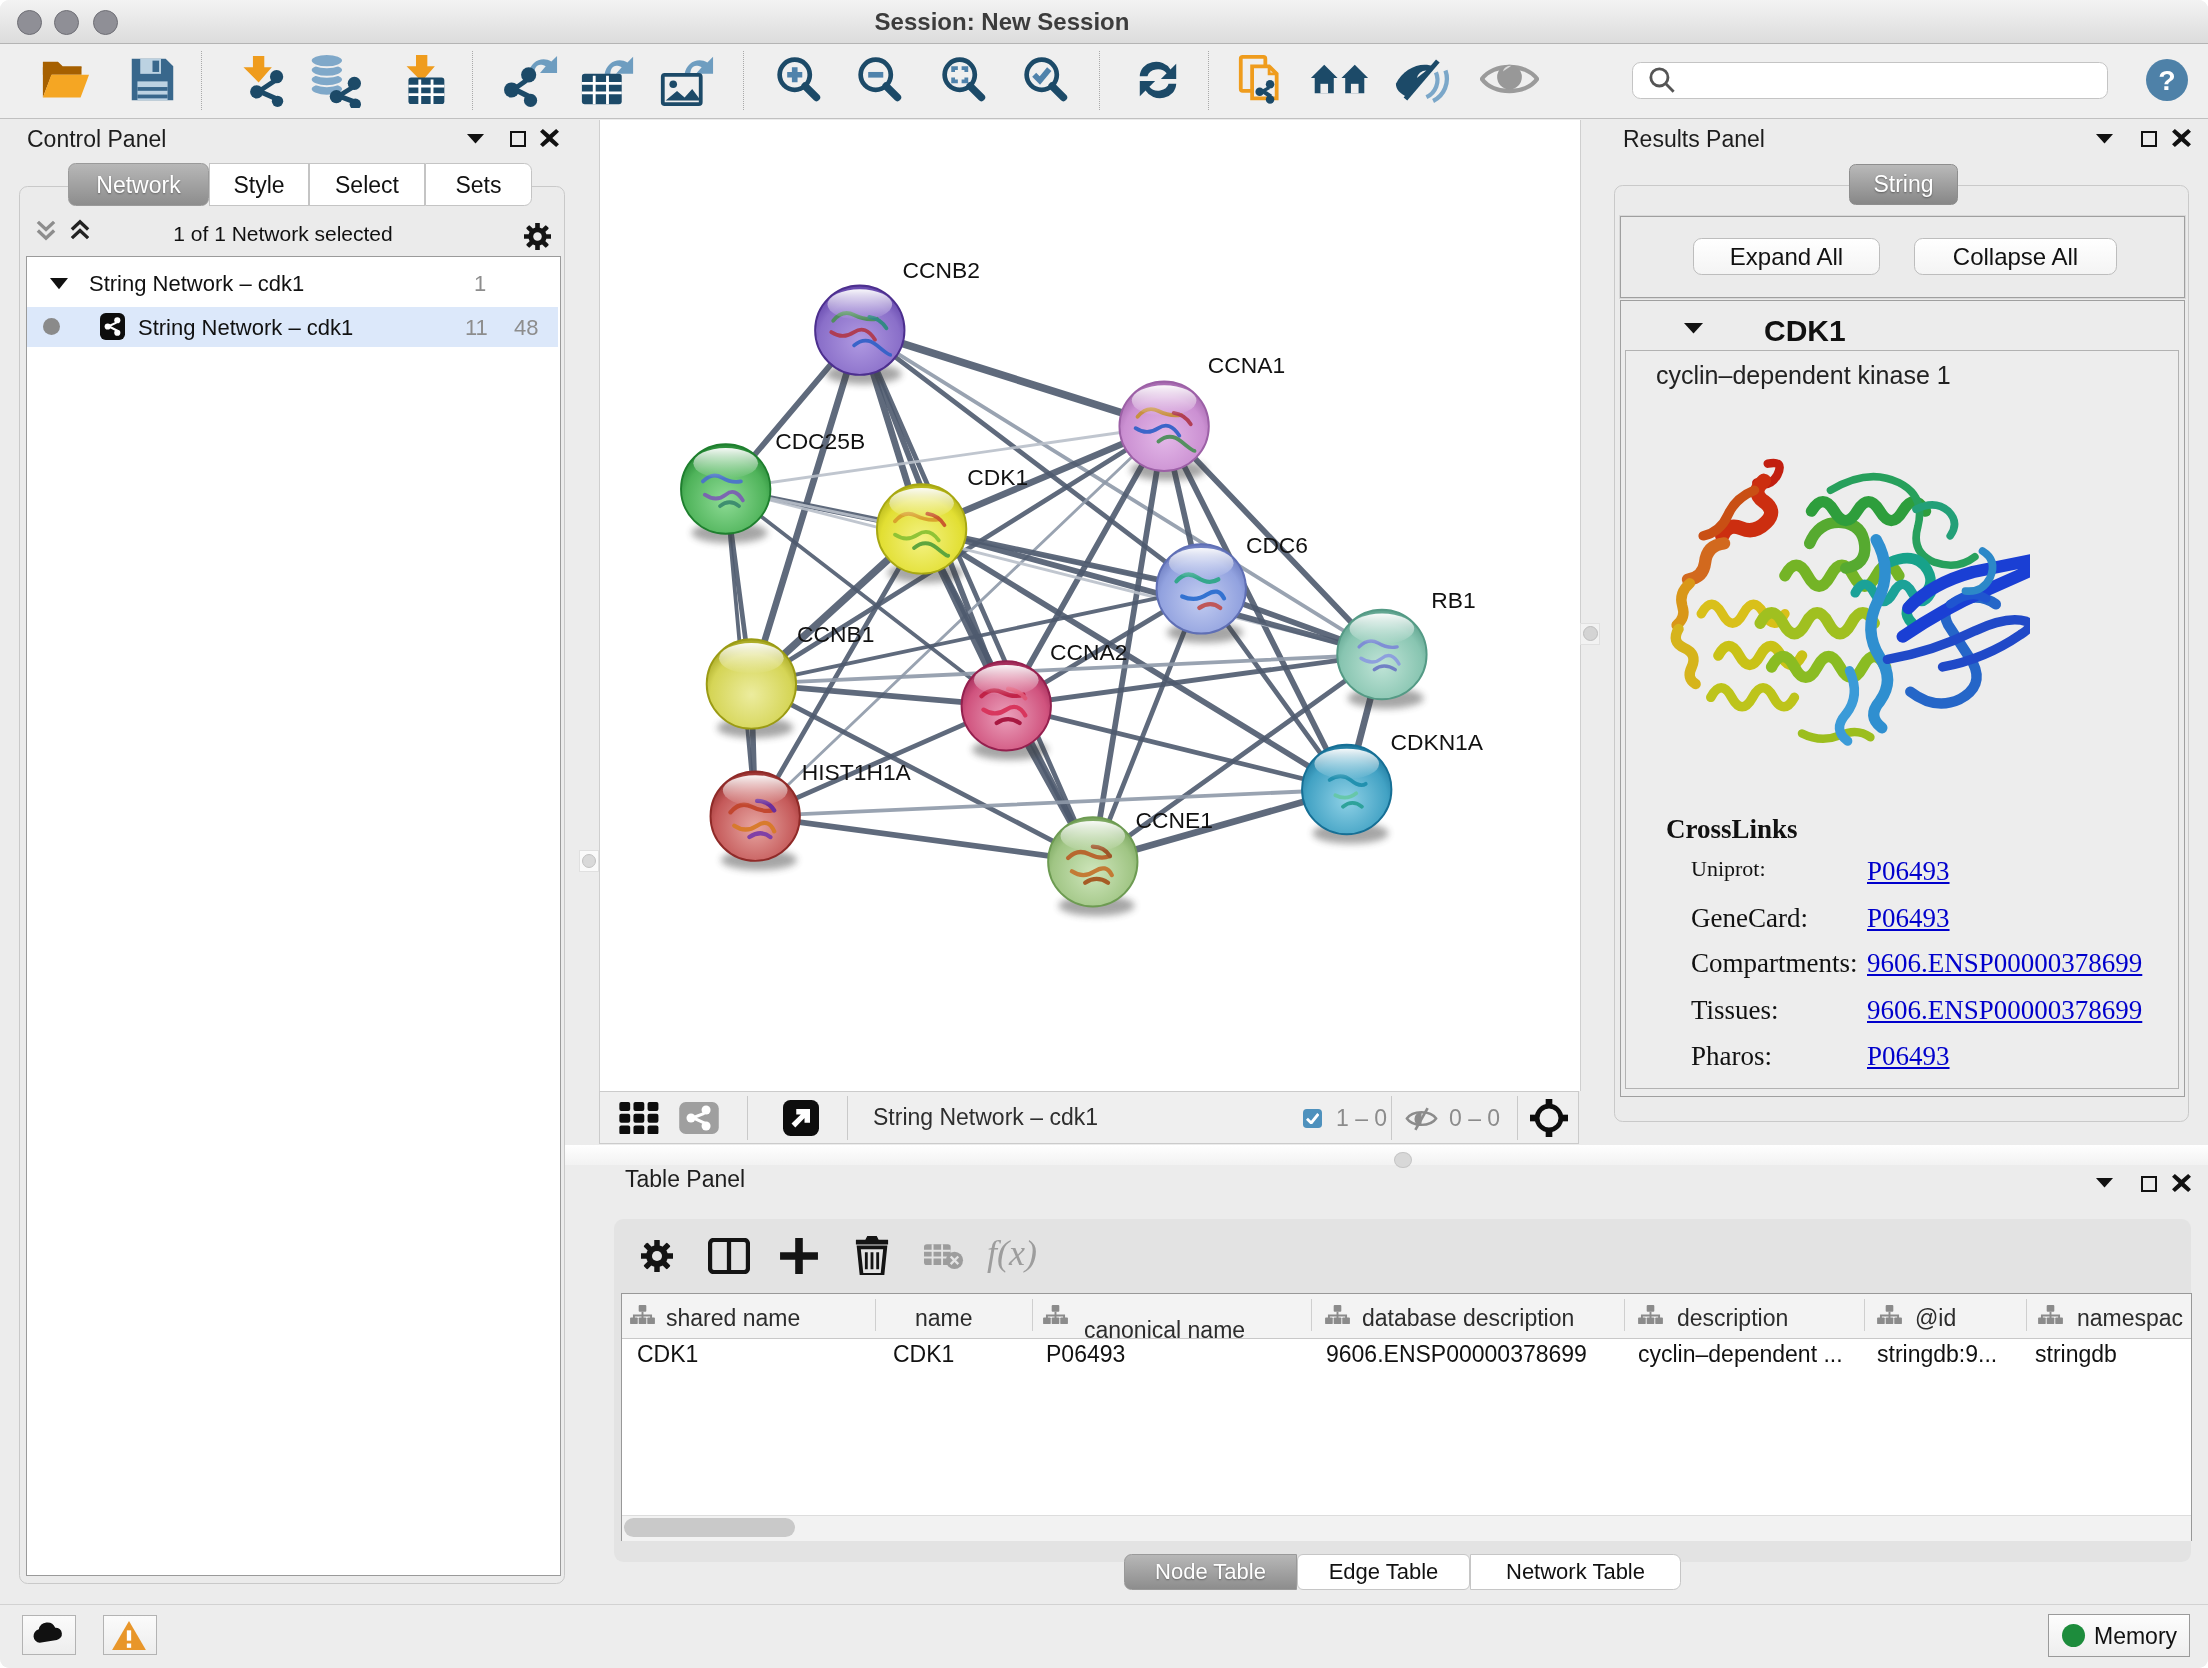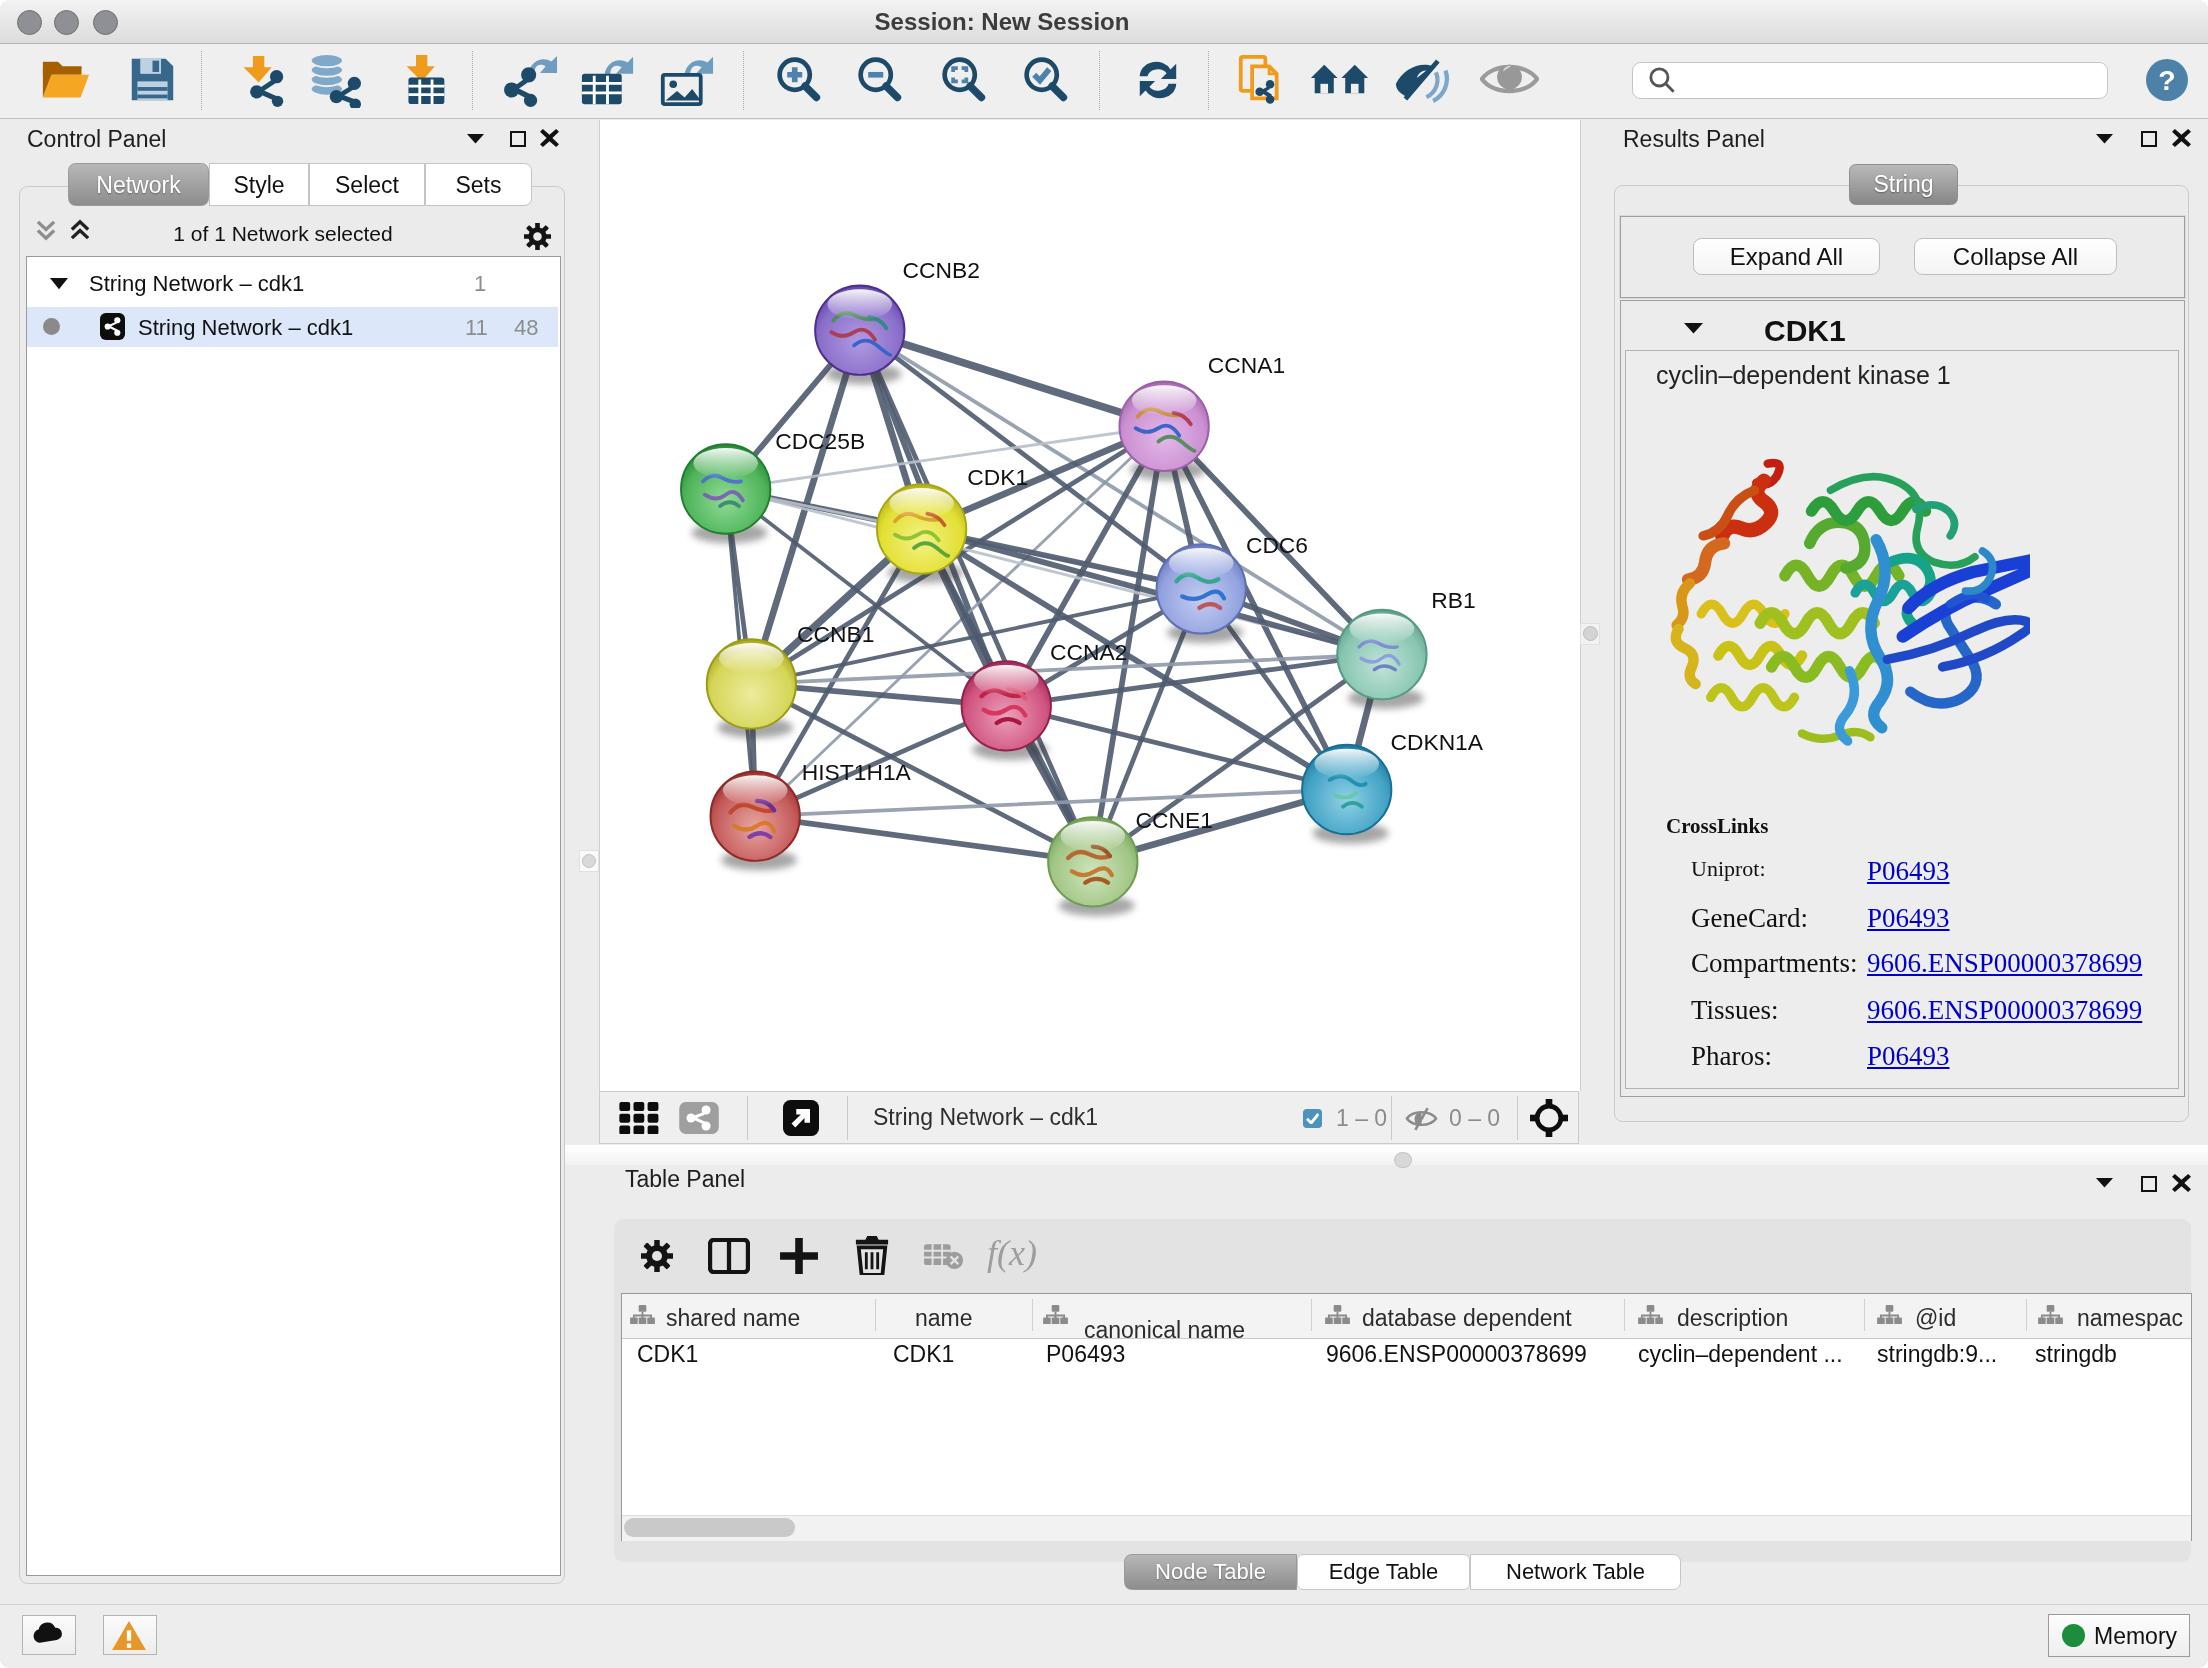--- a/index.html
+++ b/index.html
@@ -623,21 +623,21 @@
       <path d="M190 230 q12 26 -4 46 q-14 16 2 28" stroke="#3b9bd8" stroke-width="10"></path>
       <path d="M254 252 q26 20 52 8 q26 -14 14 -38 l-26 -40 q-10 -18 12 -26 q22 -8 38 4" stroke="#2566c8" stroke-width="11"></path>
       <path d="M246 194 q44 -30 86 -48 l54 -24 q12 -6 -6 -8 l-60 12 q-44 12 -68 38" stroke="#1a3fd4" stroke-width="13"></path>
       <path d="M230 218 q48 -8 92 -30 q34 -16 54 -10 q10 4 -6 14 q-38 26 -82 34" stroke="#2049c8" stroke-width="10"></path>
       <path d="M296 160 q22 -16 38 -6" stroke="#1f55d0" stroke-width="9"></path>
       <path d="M330 104 q16 10 8 28 q-8 16 -26 14" stroke="#2c88c8" stroke-width="8"></path>
       <path d="M260 60 q20 -10 34 2 q12 12 2 26" stroke="#23a078" stroke-width="8"></path>
     </g>
   </svg>
 
-  <div class="abs serif" style="left:1666px;top:814px;font-size:21px;font-weight:bold;color:#111;">CrossLinks</div>
+  <div class="abs serif" style="left:1666px;top:814px;font-size:27px;font-weight:bold;color:#111;">CrossLinks</div>
   <div class="abs serif" style="left:1691px;top:856px;font-size:22px;color:#111;">Uniprot:</div>
   <div class="abs serif" style="left:1867px;top:856px;font-size:27px;"><a class="rlink">P06493</a></div>
   <div class="abs serif" style="left:1691px;top:903px;font-size:27px;color:#111;">GeneCard:</div>
   <div class="abs serif" style="left:1867px;top:903px;font-size:27px;"><a class="rlink">P06493</a></div>
   <div class="abs serif" style="left:1691px;top:948px;font-size:27px;color:#111;">Compartments:</div>
   <div class="abs serif" style="left:1867px;top:948px;font-size:27px;"><a class="rlink">9606.ENSP00000378699</a></div>
   <div class="abs serif" style="left:1691px;top:995px;font-size:27px;color:#111;">Tissues:</div>
   <div class="abs serif" style="left:1867px;top:995px;font-size:27px;"><a class="rlink">9606.ENSP00000378699</a></div>
   <div class="abs serif" style="left:1691px;top:1041px;font-size:27px;color:#111;">Pharos:</div>
   <div class="abs serif" style="left:1867px;top:1041px;font-size:27px;"><a class="rlink">P06493</a></div>
@@ -722,21 +722,21 @@
   <div class="abs hcol" style="left:1084px;top:1317px;">canonical name</div>
   <svg class="abs" style="left:1325px;top:1305px;" width="25" height="21" viewBox="0 0 26 22">
       <g fill="#8b8b8b">
         <rect x="9" y="0" width="8" height="7" rx="1"></rect>
         <rect x="0" y="13" width="8" height="7" rx="1"></rect>
         <rect x="9" y="13" width="8" height="7" rx="1"></rect>
         <rect x="18" y="13" width="8" height="7" rx="1"></rect>
         <path d="M12 7 h2 v4 h-2z M3 10 h20 v2 H3 z M3 10 h2 v4 h-2z M12 10 h2 v4 h-2z M21 10 h2 v4 h-2z"></path>
       </g>
     </svg>
-  <div class="abs hcol" style="left:1362px;top:1305px;">database dependent</div>
+  <div class="abs hcol" style="left:1362px;top:1305px;">database description</div>
   <svg class="abs" style="left:1638px;top:1305px;" width="25" height="21" viewBox="0 0 26 22">
       <g fill="#8b8b8b">
         <rect x="9" y="0" width="8" height="7" rx="1"></rect>
         <rect x="0" y="13" width="8" height="7" rx="1"></rect>
         <rect x="9" y="13" width="8" height="7" rx="1"></rect>
         <rect x="18" y="13" width="8" height="7" rx="1"></rect>
         <path d="M12 7 h2 v4 h-2z M3 10 h20 v2 H3 z M3 10 h2 v4 h-2z M12 10 h2 v4 h-2z M21 10 h2 v4 h-2z"></path>
       </g>
     </svg>
   <div class="abs hcol" style="left:1677px;top:1305px;">description</div>

